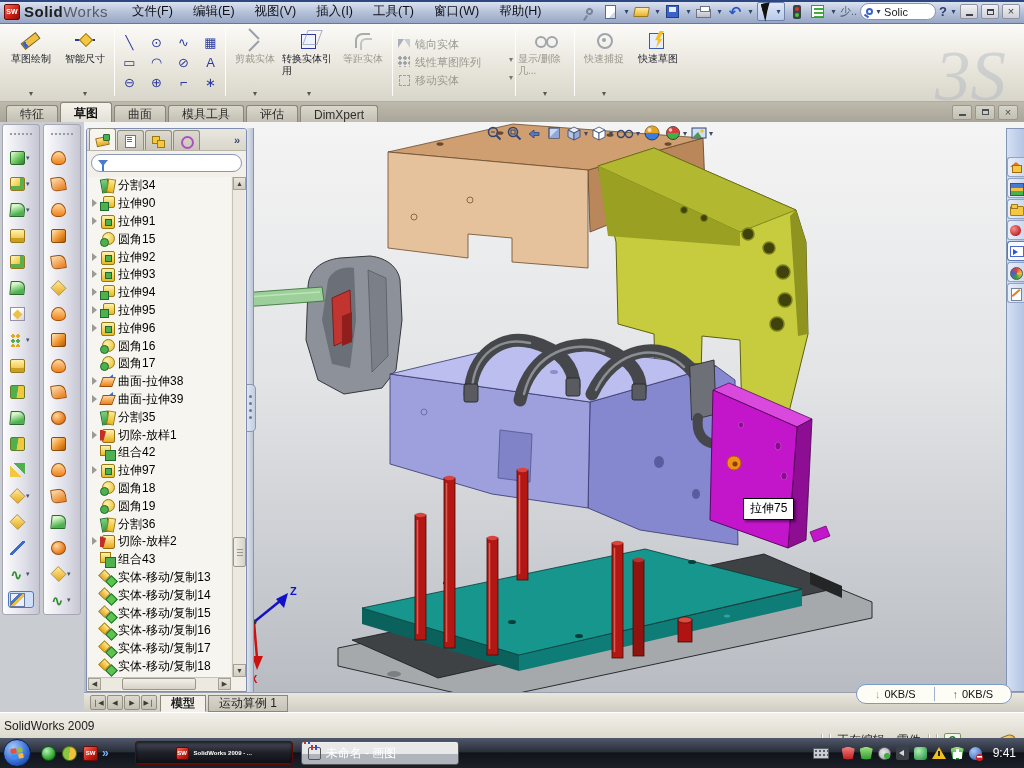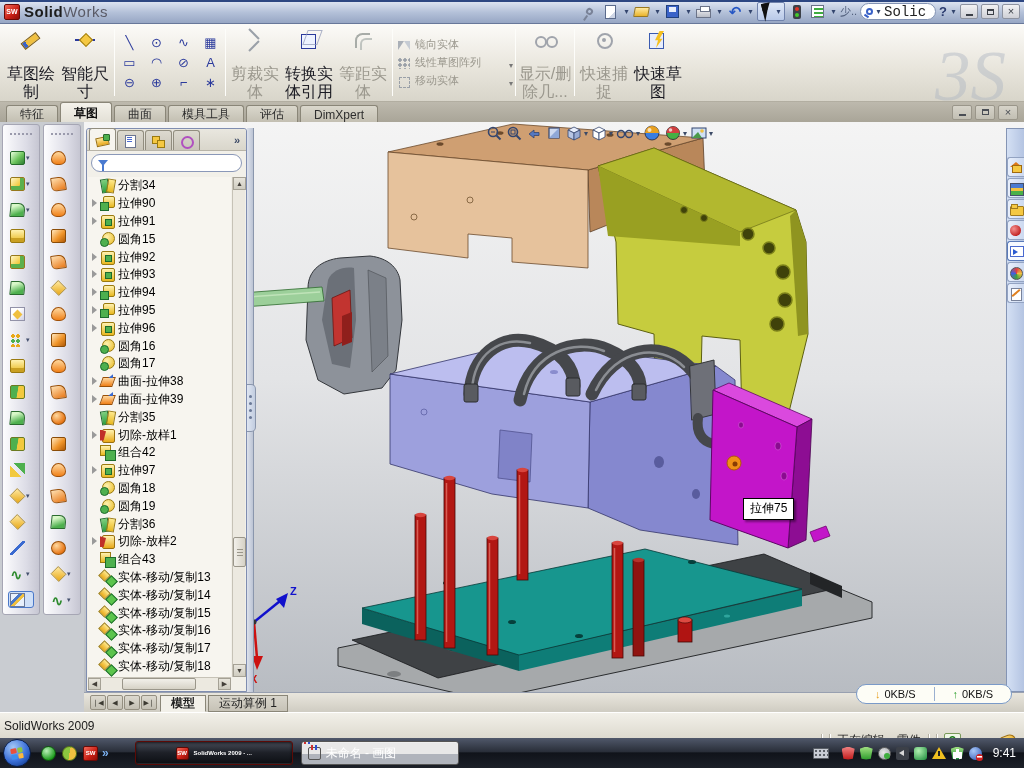--- a/index.html
+++ b/index.html
@@ -41,32 +41,32 @@
   .ic-traffic::before,.ic-traffic::after{content:"";position:absolute;left:2px;width:4px;height:4px;border-radius:50%;}
   .ic-traffic::before{top:2px;background:#e03428;}
   .ic-traffic::after{bottom:2px;background:#44c82c;}
   .ic-check{width:13px;height:13px;background:#fff;border:1px solid #6b7388;
     background-image:linear-gradient(#3fae3f 2px,transparent 2px);background-size:9px 4px;background-position:2px 2px;background-repeat:repeat-y;}
   .overflow-lbl{color:#53617e;font-size:11px;}
   .searchpill{display:flex;align-items:center;width:76px;height:17px;background:#fff;border:1px solid #8494b4;
     border-radius:9px;padding:0 5px;gap:2px;}
   .ic-mag{width:7px;height:7px;border:2px solid #3a62c8;border-radius:50%;position:relative;flex:none;}
   .ic-mag::after{content:"";position:absolute;left:-4px;top:5px;width:5px;height:2px;background:#3a62c8;transform:rotate(35deg);}
-  .search-val{font-size:14px;color:#222;overflow:hidden;white-space:nowrap;font-family:Liberation Mono, monospace;}
+  .search-val{font-size:11px;color:#222;overflow:hidden;white-space:nowrap;}
   .helpq{color:#2a3a6e;font-weight:bold;font-size:13px;}
   .wbtn{width:18px;height:15px;background:linear-gradient(#f2f2f4,#cfd0d6);border:1px solid #8e93a0;
     border-radius:2px;display:flex;align-items:center;justify-content:center;color:#3c4048;font-size:11px;line-height:11px;}
   .wbtn .min{display:block;width:7px;height:2px;background:#3c4048;margin-top:6px;}
   .wbtn .res{display:block;width:7px;height:6px;border:1px solid #3c4048;border-top-width:2px;}
 
   
   .ribbon{position:absolute;left:0;top:24px;width:1024px;height:78px;
     background:linear-gradient(#fcfbf8,#e9e6dd 55%,#d8d5ca);border-bottom:1px solid #b2aea1;display:flex;align-items:stretch;padding:2px 0 2px 4px;}
   .rb{width:54px;display:flex;flex-direction:column;align-items:center;padding-top:3px;position:relative;color:#1c1c24;}
-  .rb .rlb{font-size:16px;line-height:1.15;text-align:center;margin-top:14px;white-space:pre-line;}
+  .rb .rlb{font-size:10px;line-height:1.15;text-align:left;margin-top:2px;white-space:pre-line;}
   .rb .rcar{font-size:8px;color:#555;margin-top:auto;margin-bottom:1px;visibility:hidden;}
   .rb.caret .rcar{visibility:visible;}
   .rb.disabled{color:#9b988e;}
   .rsep{width:1px;background:#c2bfb2;border-right:1px solid #fdfdfa;margin:3px 2px;}
   .ric{width:24px;height:22px;position:relative;flex:none;}
   .ric::before,.ric::after{content:"";position:absolute;}
   .ic-sketch .ric::before{left:2px;top:8px;width:17px;height:6px;background:linear-gradient(90deg,#3a62c8 22%,#f0c040 22%);
     border:1px solid #7a5a10;transform:rotate(-38deg);}
   .ic-dim .ric::before{left:2px;top:10px;width:20px;height:2px;background:#2b3a9c;}
   .ic-dim .ric::after{left:8px;top:6px;width:8px;height:8px;background:#f5c842;border:1px solid #9a7a10;transform:rotate(45deg);}
@@ -82,21 +82,21 @@
   .ic-repair .ric::after{left:14px;top:2px;width:7px;height:7px;color:#8a8e98;content:"+";font-weight:bold;font-size:11px;line-height:7px;}
   .ic-snaps .ric::before{left:5px;top:4px;width:12px;height:12px;border:2px solid #a0a4ac;border-radius:50%;}
   .ic-snaps .ric::after{left:10px;top:9px;width:4px;height:4px;background:#a0a4ac;border-radius:50%;}
   .ic-rapid .ric::before{left:3px;top:4px;width:13px;height:14px;background:#e8eefc;border:1px solid #3a5ab0;}
   .ic-rapid .ric::after{left:8px;top:2px;width:10px;height:17px;background:#f5c020;
     clip-path:polygon(55% 0,100% 0,55% 45%,85% 45%,20% 100%,40% 55%,10% 55%);}
   .entity-grid{display:grid;grid-template-columns:repeat(4,17px);grid-auto-rows:20px;align-content:center;
     padding:0 4px;column-gap:10px;}
   .eg{color:#2b3a9c;font-size:13px;text-align:center;line-height:20px;}
   .rstack{display:flex;flex-direction:column;justify-content:center;gap:3px;width:118px;padding-left:2px;}
-  .srow{display:flex;align-items:flex-end;gap:4px;color:#9b988e;font-size:11px;}
+  .srow{display:flex;align-items:flex-start;gap:4px;color:#9b988e;font-size:11px;}
   .sic{width:14px;height:13px;position:relative;flex:none;}
   .sic::before,.sic::after{content:"";position:absolute;}
   .ic-mirror .sic::before{left:1px;top:2px;width:0;height:0;border-top:9px solid #aab0b8;border-right:6px solid transparent;}
   .ic-mirror .sic::after{right:1px;top:2px;width:0;height:0;border-top:9px solid #c6ccd4;border-left:6px solid transparent;}
   .ic-pattern .sic::before{left:1px;top:1px;width:12px;height:11px;
     background-image:radial-gradient(circle at 2px 2px,#9aa0a8 1.5px,transparent 2px);background-size:5px 5px;}
   .ic-move .sic::before{left:2px;top:2px;width:9px;height:9px;border:1px dashed #9aa0a8;}
   .srow .scar{margin-left:auto;font-size:8px;color:#777;visibility:hidden;}
   .srow.caret .scar{visibility:visible;}
   .watermark{position:absolute;right:18px;top:21px;font-family:"Liberation Serif","DejaVu Serif",serif;
@@ -331,20 +331,30 @@
 <body>
 
 <div class="app">
 
   <div class="titlebar">
     <div class="logo">
       <span class="logo-cube">SW</span>
       <span class="logo-bold">Solid</span>
         <span class="logo-light">Works</span>
     </div>
+    <div class="menus">
+
+    <span class="menu-item">文件(F)</span>
+        <span class="menu-item">编辑(E)</span>
+        <span class="menu-item">视图(V)</span>
+        <span class="menu-item">插入(I)</span>
+        <span class="menu-item">工具(T)</span>
+        <span class="menu-item">窗口(W)</span>
+        <span class="menu-item">帮助(H)</span>
+      </div>
     <div class="tb-right">
       <span class="tbi16">
           <span class="ic-pin"></span>
         </span>
       <span class="tbi16">
           <span class="ic-new"></span>
         </span>
         <span class="car">▾</span>
       <span class="tbi16">
           <span class="ic-open"></span>

